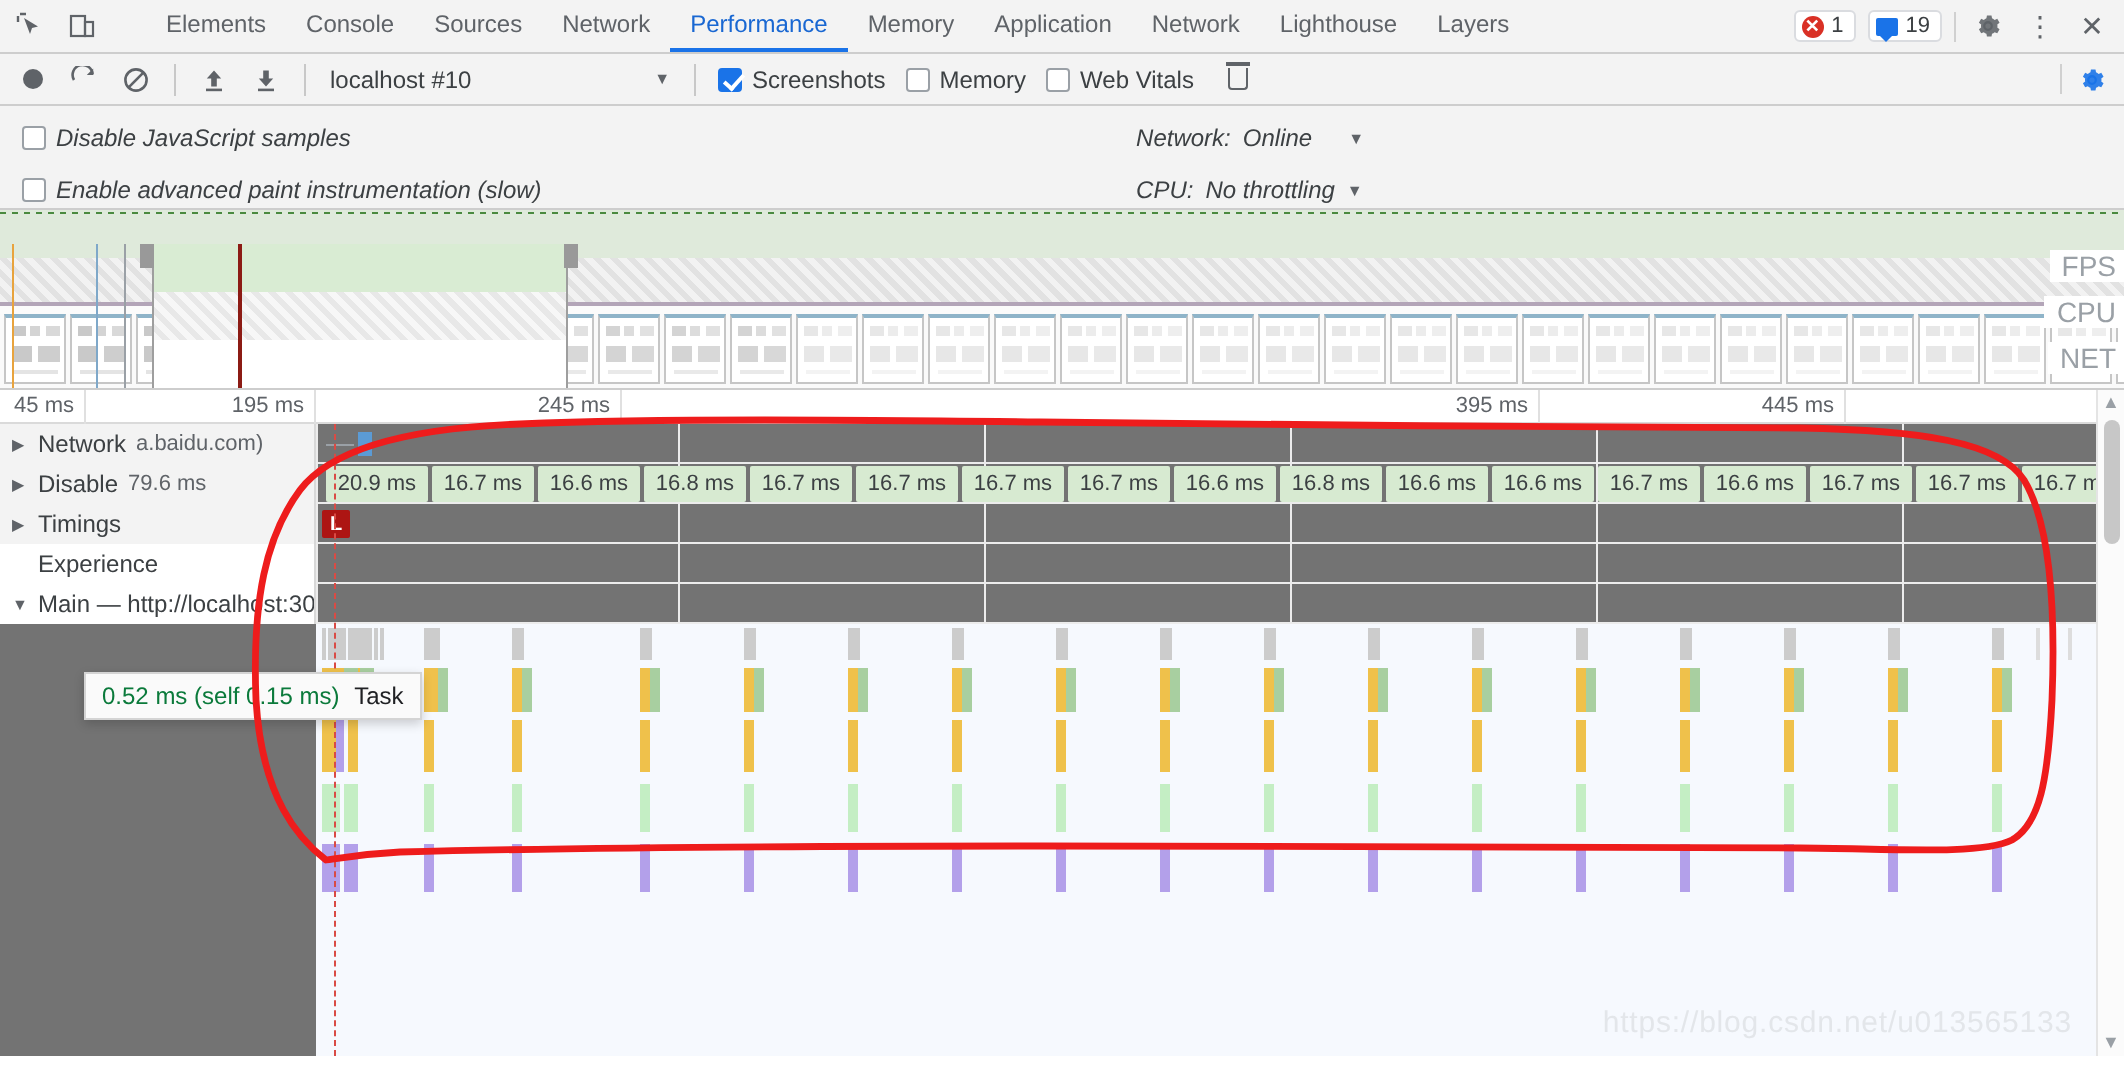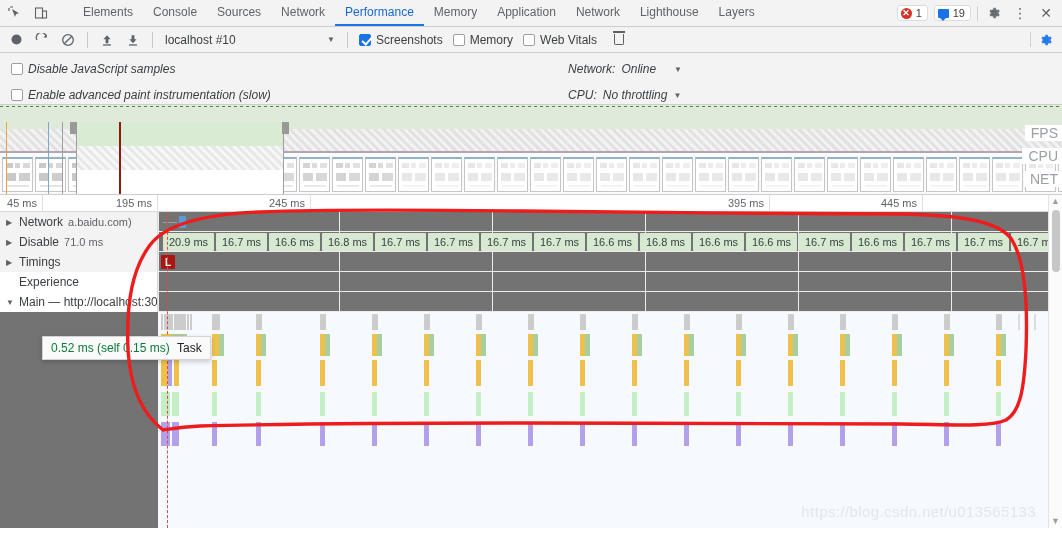--- a/index.html
+++ b/index.html
@@ -620,21 +620,21 @@
         <div class="net-mini">
           <span class="hbar"></span>
             <span class="blk"></span>
         </div>
       </div>
 
       <div class="trow">
         <div class="tlabel">
           <span class="arrow">▶</span>
           <span>Disable</span>
-          <span class="tmeta">71.0 ms</span>
+          <span class="tmeta">79.6 ms</span>
         </div>
         <div class="frames-strip" id="frames-strip">
             <div class="frame" style="width: 51px;">20.9 ms</div>
             <div class="frame" style="width: 51px;">16.7 ms</div>
             <div class="frame" style="width: 51px;">16.6 ms</div>
             <div class="frame" style="width: 51px;">16.8 ms</div>
             <div class="frame" style="width: 51px;">16.7 ms</div>
             <div class="frame" style="width: 51px;">16.7 ms</div>
             <div class="frame" style="width: 51px;">16.7 ms</div>
             <div class="frame" style="width: 51px;">16.7 ms</div>

